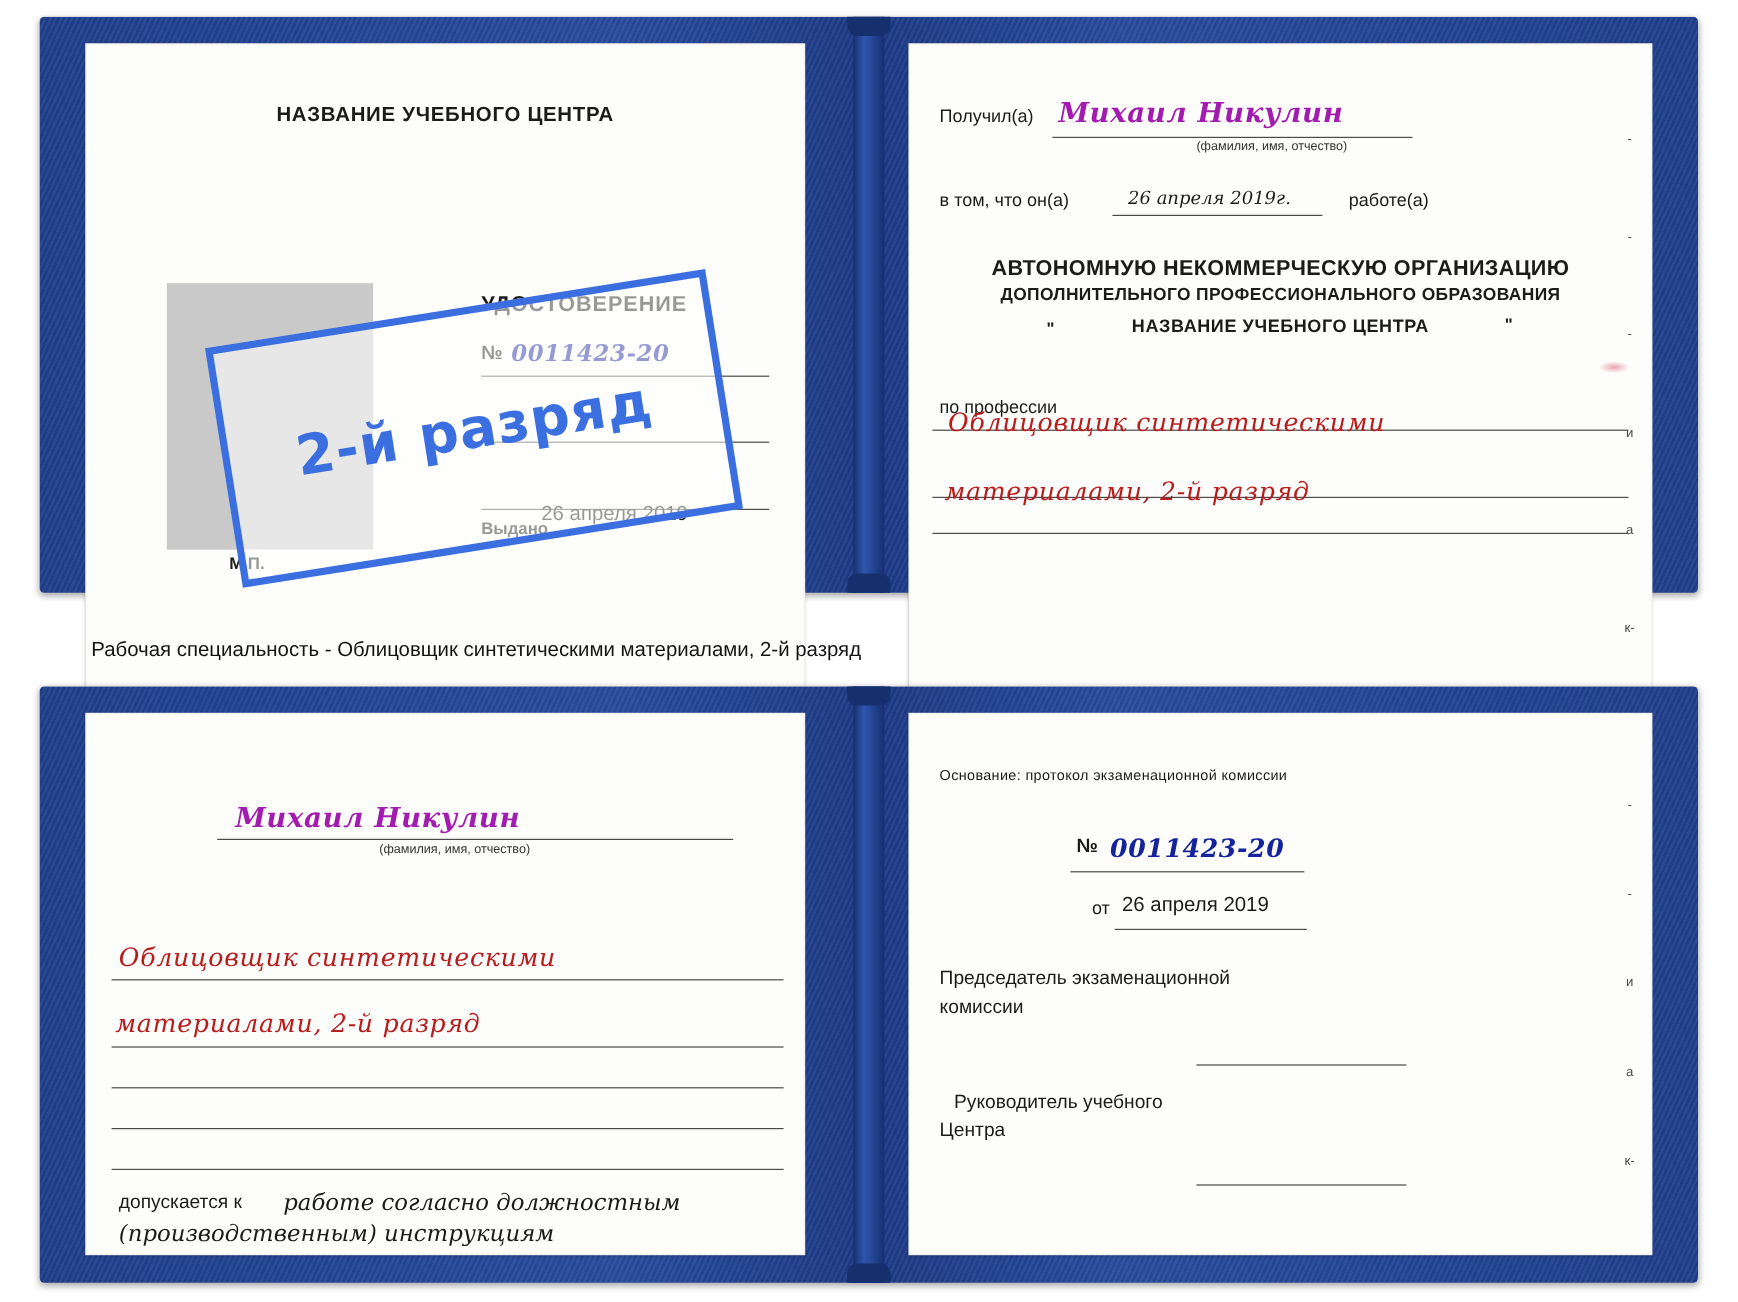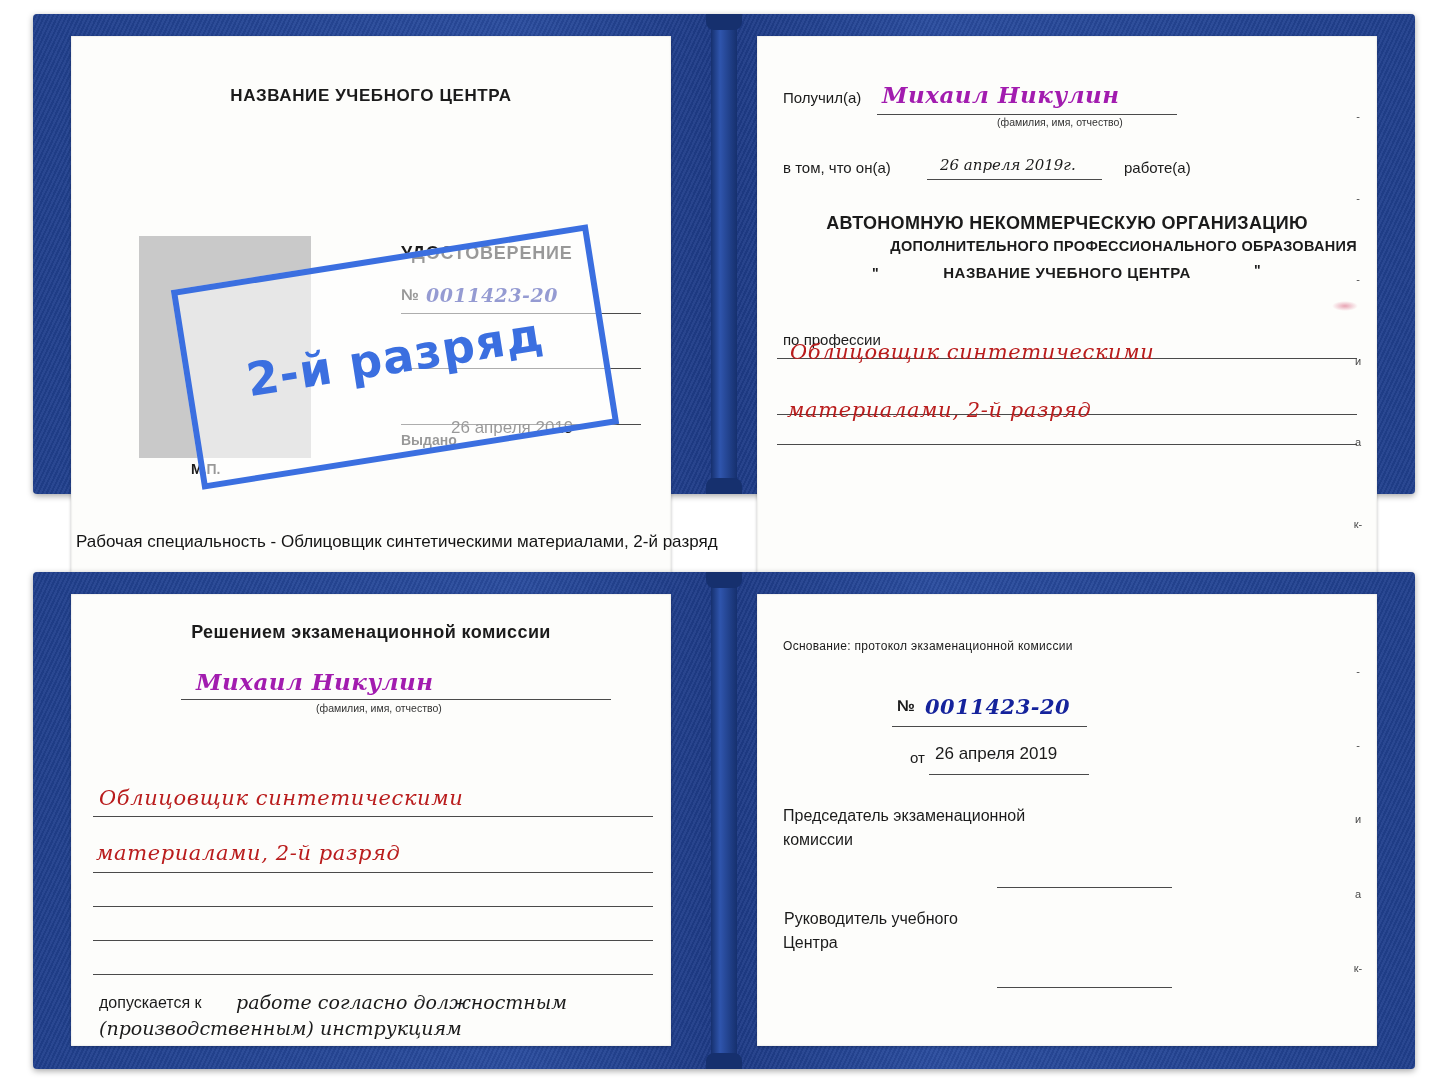--- a/index.html
+++ b/index.html
@@ -185,21 +185,21 @@
     <div class="t hand" style="left:125px; top:45px; font-size:23px;">Михаил Никулин</div>
     <div class="rule" style="left:120px; top:78px; width:300px;"></div>
     <div class="t tiny" style="left:240px; top:80px;">(фамилия, имя, отчество)</div>
 
     <div class="t" style="left:26px; top:123px; font-size:15px;">в том, что он(а)</div>
     <div class="t ital-black" style="left:183px; top:120px; font-size:15px;">26 апреля 2019г.</div>
     <div class="rule" style="left:170px; top:143px; width:175px;"></div>
     <div class="t" style="left:367px; top:123px; font-size:15px;">работе(а)</div>
 
     <div class="t bold center" style="left:20px; top:177px; width:580px; font-size:18px; letter-spacing:0.3px;">АВТОНОМНУЮ НЕКОММЕРЧЕСКУЮ ОРГАНИЗАЦИЮ</div>
-    <div class="t bold center" style="left:20px; top:202px; width:580px; font-size:14.5px; letter-spacing:0.3px;text-align:right;">ДОПОЛНИТЕЛЬНОГО ПРОФЕССИОНАЛЬНОГО ОБРАЗОВАНИЯ</div>
+    <div class="t bold center" style="left:20px; top:202px; width:580px; font-size:14.5px; letter-spacing:0.3px;">ДОПОЛНИТЕЛЬНОГО ПРОФЕССИОНАЛЬНОГО ОБРАЗОВАНИЯ</div>
     <div class="t bold" style="left:115px; top:229px; font-size:14px;">"</div>
     <div class="t bold center" style="left:20px; top:228px; width:580px; font-size:15px; letter-spacing:0.5px;">НАЗВАНИЕ УЧЕБНОГО ЦЕНТРА</div>
     <div class="t bold" style="left:497px; top:226px; font-size:14px;">"</div>
 
     <div class="t" style="left:26px; top:295px; font-size:15px;">по профессии</div>
     <div class="rule" style="left:20px; top:322px; width:580px;"></div>
     <div class="t handthin" style="left:33px; top:304px; font-size:21px;">Облицовщик синтетическими</div>
 
     <div class="rule" style="left:20px; top:378px; width:580px;"></div>
     <div class="t handthin" style="left:30px; top:362px; font-size:21px;">материалами, 2-й разряд</div>
@@ -223,21 +223,20 @@
 </div>
 
 <div class="caption">Рабочая специальность - Облицовщик синтетическими материалами, 2-й разряд</div>
 
 <div class="book bottom">
   <div class="spine"></div>
   <div class="spine-notch" style="top:0;"></div>
   <div class="spine-notch bot" style="bottom:0;"></div>
 
   <div class="page left">
-    <div class="t bold center" style="left:0; top:28px; width:600px; font-size:18px; letter-spacing:0.4px;">Решением экзаменационной комиссии</div>
 
     <div class="t hand" style="left:125px; top:74px; font-size:23px;">Михаил Никулин</div>
     <div class="rule" style="left:110px; top:105px; width:430px;"></div>
     <div class="t tiny" style="left:245px; top:108px;">(фамилия, имя, отчество)</div>
 
 
     <div class="t handthin" style="left:28px; top:192px; font-size:21px;">Облицовщик синтетическими</div>
     <div class="rule" style="left:22px; top:222px; width:560px;"></div>
 
     <div class="t handthin" style="left:25px; top:247px; font-size:21px;">материалами, 2-й разряд</div>
@@ -259,21 +258,21 @@
     <div class="rule" style="left:135px; top:132px; width:195px;"></div>
 
     <div class="t" style="left:153px; top:155px; font-size:15px;">от</div>
     <div class="t" style="left:178px; top:150px; font-size:17px;">26 апреля 2019</div>
     <div class="rule" style="left:172px; top:180px; width:160px;"></div>
 
     <div class="t" style="left:26px; top:213px; font-size:16px;">Председатель экзаменационной</div>
     <div class="t" style="left:26px; top:237px; font-size:16px;">комиссии</div>
     <div class="rule" style="left:240px; top:293px; width:175px;"></div>
 
-    <div class="t" style="left:27px; top:316px; font-size:16px;">Руководитель учебного</div>
+    <div class="t" style="left:38px; top:316px; font-size:16px;">Руководитель учебного</div>
     <div class="t" style="left:26px; top:340px; font-size:16px;">Центра</div>
     <div class="rule" style="left:240px; top:393px; width:175px;"></div>
 
     <div class="perf">
       <span>-</span>
       <span>-</span>
       <span>и</span>
       <span>а</span>
       <span>к-</span>
     </div>

